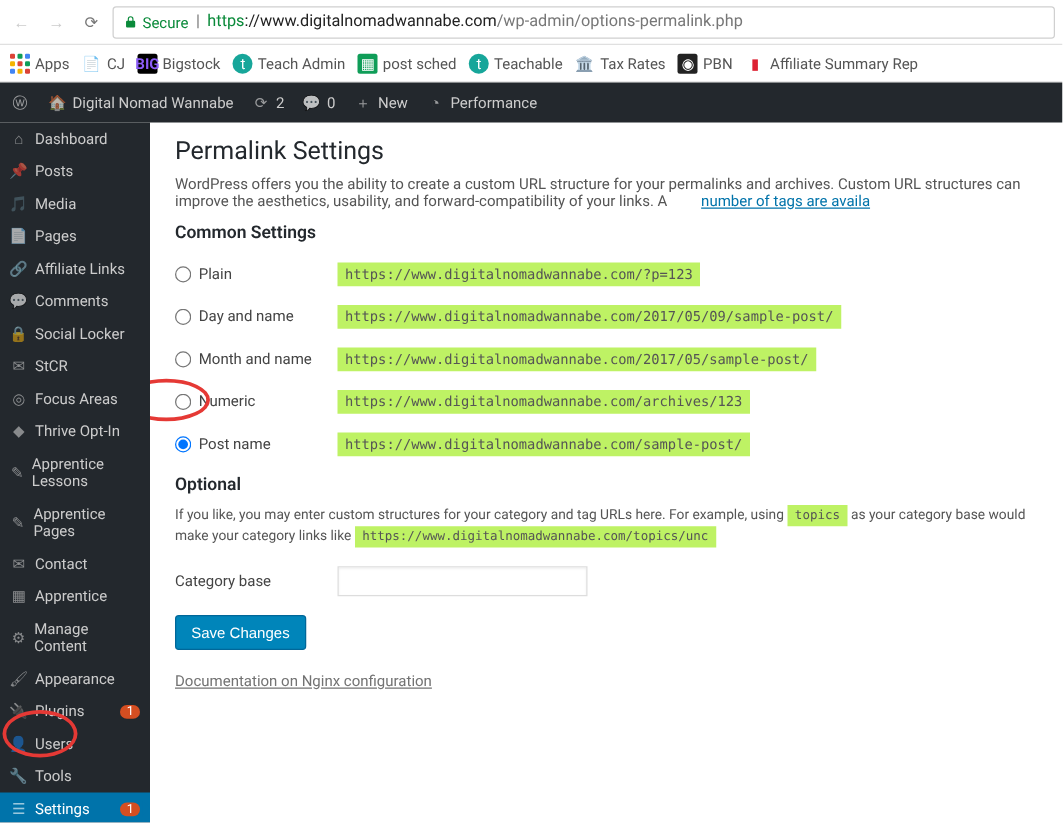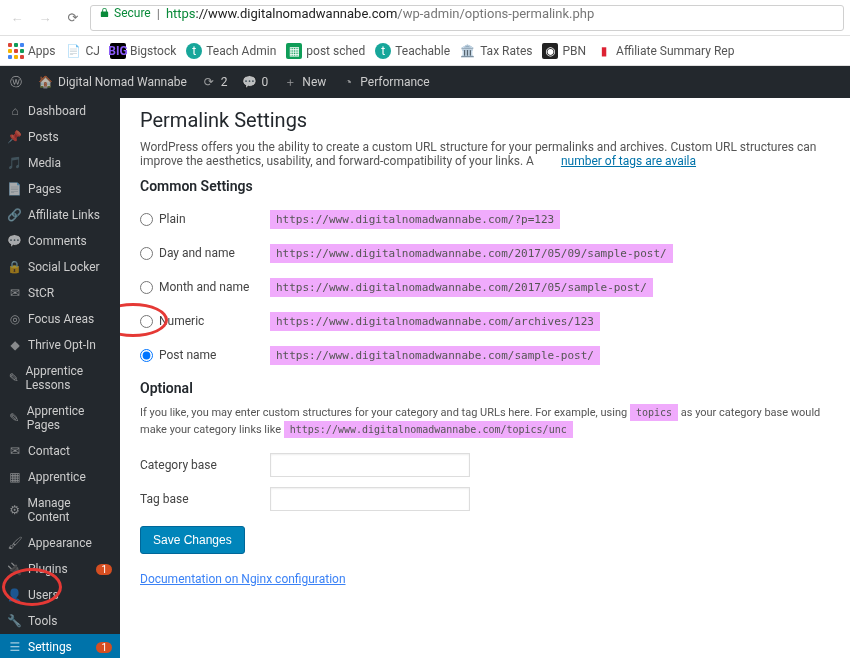--- a/index.html
+++ b/index.html
@@ -2,21 +2,21 @@
 <html><head>
 <meta charset="utf-8">
 <style>
   * { margin: 0; padding: 0; box-sizing: border-box; }
   body { font-family: -apple-system, BlinkMacSystemFont, "Segoe UI", Roboto, sans-serif; font-size: 13px; color: #444; background: #fff; width: 850px; overflow: hidden; }
 
   
   .browser-bar { height: 36px; display: flex; align-items: center; padding: 0 6px; gap: 6px; border-bottom: 1px solid #e0e0e0; }
   .nav-btn { width: 22px; height: 22px; display: flex; align-items: center; justify-content: center; color: #777; cursor: pointer; border-radius: 3px; }
   .nav-btn.disabled { color: #ccc; }
-  .addr { flex: 1; display: flex; align-items: flex-start; height: 26px; border: 1px solid #d0d0d0; border-radius: 3px; padding: 0 8px; gap: 6px; font-size: 13px; }
+  .addr { flex: 1; display: flex; align-items: center; height: 26px; border: 1px solid #d0d0d0; border-radius: 3px; padding: 0 8px; gap: 6px; font-size: 13px; }
   .lock { color: #0a8a3a; display: flex; align-items: center; gap: 4px; font-size: 12px; }
   .url-grey { color: #777; }
   .url-black { color: #222; }
 
   
   .bookmarks { height: 30px; display: flex; align-items: center; padding: 0 8px; gap: 10px; border-bottom: 1px solid #e0e0e0; font-size: 12px; color: #555; }
   .bk { display: flex; align-items: center; gap: 4px; cursor: pointer; white-space: nowrap; }
   .bk-icon { width: 16px; height: 16px; display: inline-flex; align-items: center; justify-content: center; font-size: 12px; border-radius: 2px; }
   .apps-grid { display: grid; grid-template-columns: repeat(3,4px); grid-auto-rows: 4px; gap: 2px; }
   .apps-grid span { width:4px; height:4px; border-radius:1px; }
@@ -41,27 +41,27 @@
 
   
   .content { flex:1; padding: 10px 20px; overflow: hidden; }
   h1 { font-size: 20px; font-weight: 400; color: #23282d; margin-bottom: 8px; }
   .desc { font-size: 12px; color: #555; margin-bottom: 10px; }
   .desc a { color: #0073aa; text-decoration: underline; padding-left: 24px; }
   h2 { font-size: 14px; font-weight: 600; margin: 8px 0; color: #23282d; }
   .row { display: flex; align-items: center; min-height: 34px; }
   .row .label { width: 130px; display: flex; align-items: center; gap: 6px; font-size: 12px; color: #444; }
   .row .example { flex:1; }
-  .code { background: #f0abfc; font-family: Consolas, monospace; font-size: 11px; color: #555; padding: 3px 6px; display:inline-block; }
+  .code { background: #bef264; font-family: Consolas, monospace; font-size: 11px; color: #555; padding: 3px 6px; display:inline-block; }
   input[type=radio]{ margin:0; }
   input.text { border:1px solid #ddd; box-shadow: inset 0 1px 2px rgba(0,0,0,.07); padding:3px 5px; font-size:12px; height:24px; }
   .structure-input { width:200px; font-family: Consolas, monospace; }
   .base-input { width:200px; }
   .save-btn { background:#0085ba; border:1px solid #006799; color:#fff; padding:6px 12px; font-size:12px; border-radius:3px; cursor:pointer; margin-top:10px; }
-  .doc-link { color:#3b82f6; font-size:12px; text-decoration:underline; margin-top:18px; display:inline-block; }
+  .doc-link { color:#737373; font-size:12px; text-decoration:underline; margin-top:18px; display:inline-block; }
   .opt-desc { font-size:11px; color:#555; margin:6px 0 10px; }
   .opt-desc .code { font-size: 10px; }
 
   
   .ellipse { position:absolute; border:3px solid #e53935; border-radius:50%; pointer-events:none; }
 </style>
 </head>
 <body>
 
 <div class="browser-bar">
@@ -335,26 +335,20 @@
     <p class="opt-desc">
       <span>If you like, you may enter custom structures for your category and tag URLs here. For example, using </span><span class="code">topics</span><span> as your category base would make your category links like </span><span class="code">https://www.digitalnomadwannabe.com/topics/unc</span>
     </p>
 
     <div class="row">
       <div class="label">
           <span>Category base</span>
         </div>
       <div class="example"><input class="text base-input" style=""></div>
     </div>
-    <div class="row">
-      <div class="label">
-          <span>Tag base</span>
-        </div>
-      <div class="example"><input class="text base-input" style=""></div>
-    </div>
 
     <button class="save-btn">Save Changes</button>
     <br>
     <a class="doc-link">Documentation on Nginx configuration</a>
 
     
     <div class="ellipse" style="left:-22px; top:205px; width:70px; height:34px;"></div>
   </div>
 </div>
 

